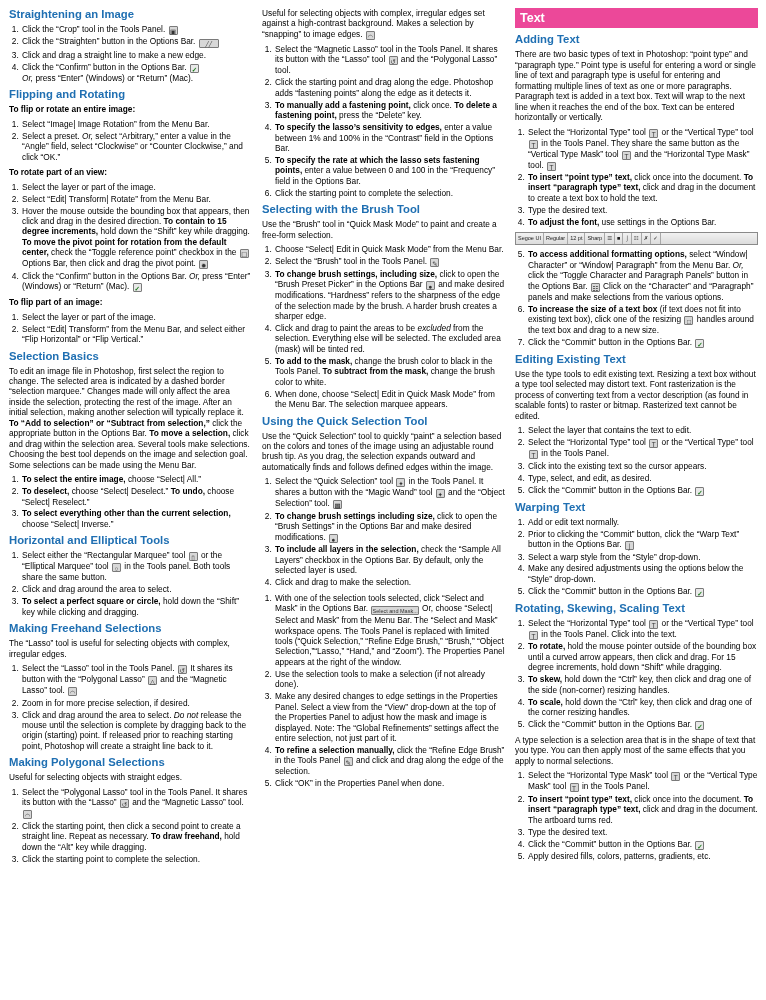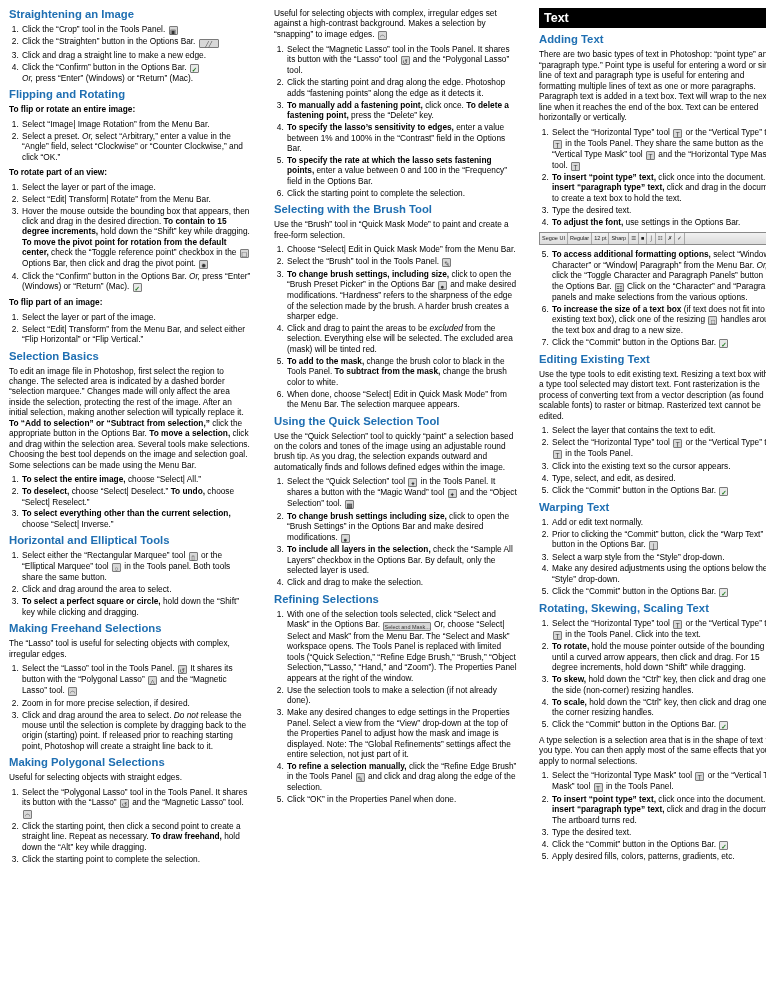--- a/index.html
+++ b/index.html
@@ -13,36 +13,36 @@
     font-family: "Liberation Sans", sans-serif;
     color: #000000;
     font-size: 8.3px;
     line-height: 1.26;
   }
   .page {
     width: 670px;
     box-sizing: border-box;
     padding: 8px 9px 6px 9px;
     display: flex;
-    gap: 22px;
+    gap: 10px;
   }
   .col {
     width: 243px;
     flex: 0 0 243px;
   }
   h2.secthead {
     font-size: 11.3px;
     font-weight: bold;
     color: #1f6fb2;
     margin: 0 0 3px 0;
     line-height: 1.15;
   }
   h2.secthead.first { margin-top: 0; }
   .blockhead {
-    background: #000000;
+    background: #ec4899;
     color: #ffffff;
     font-size: 12.5px;
     font-weight: bold;
     padding: 3px 5px 3px 5px;
     margin: 7px 0 5px 0;
     line-height: 1.15;
   }
   .blockhead.top { margin-top: 0; }
   p.body {
     margin: 0 0 4px 0;
@@ -192,21 +192,20 @@
 
     <h2 class="secthead">Using the Quick Selection Tool</h2>
     <p class="body">Use the “Quick Selection” tool to quickly “paint” a selection based on the colors and tones of the image using an adjustable round brush tip. As you drag, the selection expands outward and automatically finds and follows defined edges within the image.</p>
     <ol class="steps">
       <li>Select the “Quick Selection” tool <span class="chip">✦</span> in the Tools Panel. It shares a button with the “Magic Wand” tool <span class="chip">✦</span> and the “Object Selection” tool. <span class="chip">▩</span></li>
       <li><span class="b">To change brush settings including size,</span> click to open the “Brush Settings” in the Options Bar and make desired modifications. <span class="chip">●</span></li>
       <li><span class="b">To include all layers in the selection,</span> check the “Sample All Layers” checkbox in the Options Bar. By default, only the selected layer is used.</li>
       <li>Click and drag to make the selection.</li>
     </ol>
 
-    <h2 class="secthead">Refining Selections</h2>
     <ol class="steps">
       <li>With one of the selection tools selected, click “Select and Mask” in the Options Bar. <span class="chip wider">Select and Mask...</span> Or, choose “Select| Select and Mask” from the Menu Bar. The “Select and Mask” workspace opens. The Tools Panel is replaced with limited tools (“Quick Selection,” “Refine Edge Brush,” “Brush,” “Object Selection,”“Lasso,” “Hand,” and “Zoom”). The Properties Panel appears at the right of the window.</li>
       <li>Use the selection tools to make a selection (if not already done).</li>
       <li>Make any desired changes to edge settings in the Properties Panel. Select a view from the “View” drop-down at the top of the Properties Panel to adjust how the mask and image is displayed. Note: The “Global Refinements” settings affect the entire selection, not just part of it.</li>
       <li><span class="b">To refine a selection manually,</span> click the “Refine Edge Brush” in the Tools Panel <span class="chip">✎</span> and click and drag along the edge of the selection.</li>
       <li>Click “OK” in the Properties Panel when done.</li>
     </ol>
   </div>
 
   <div class="col">

